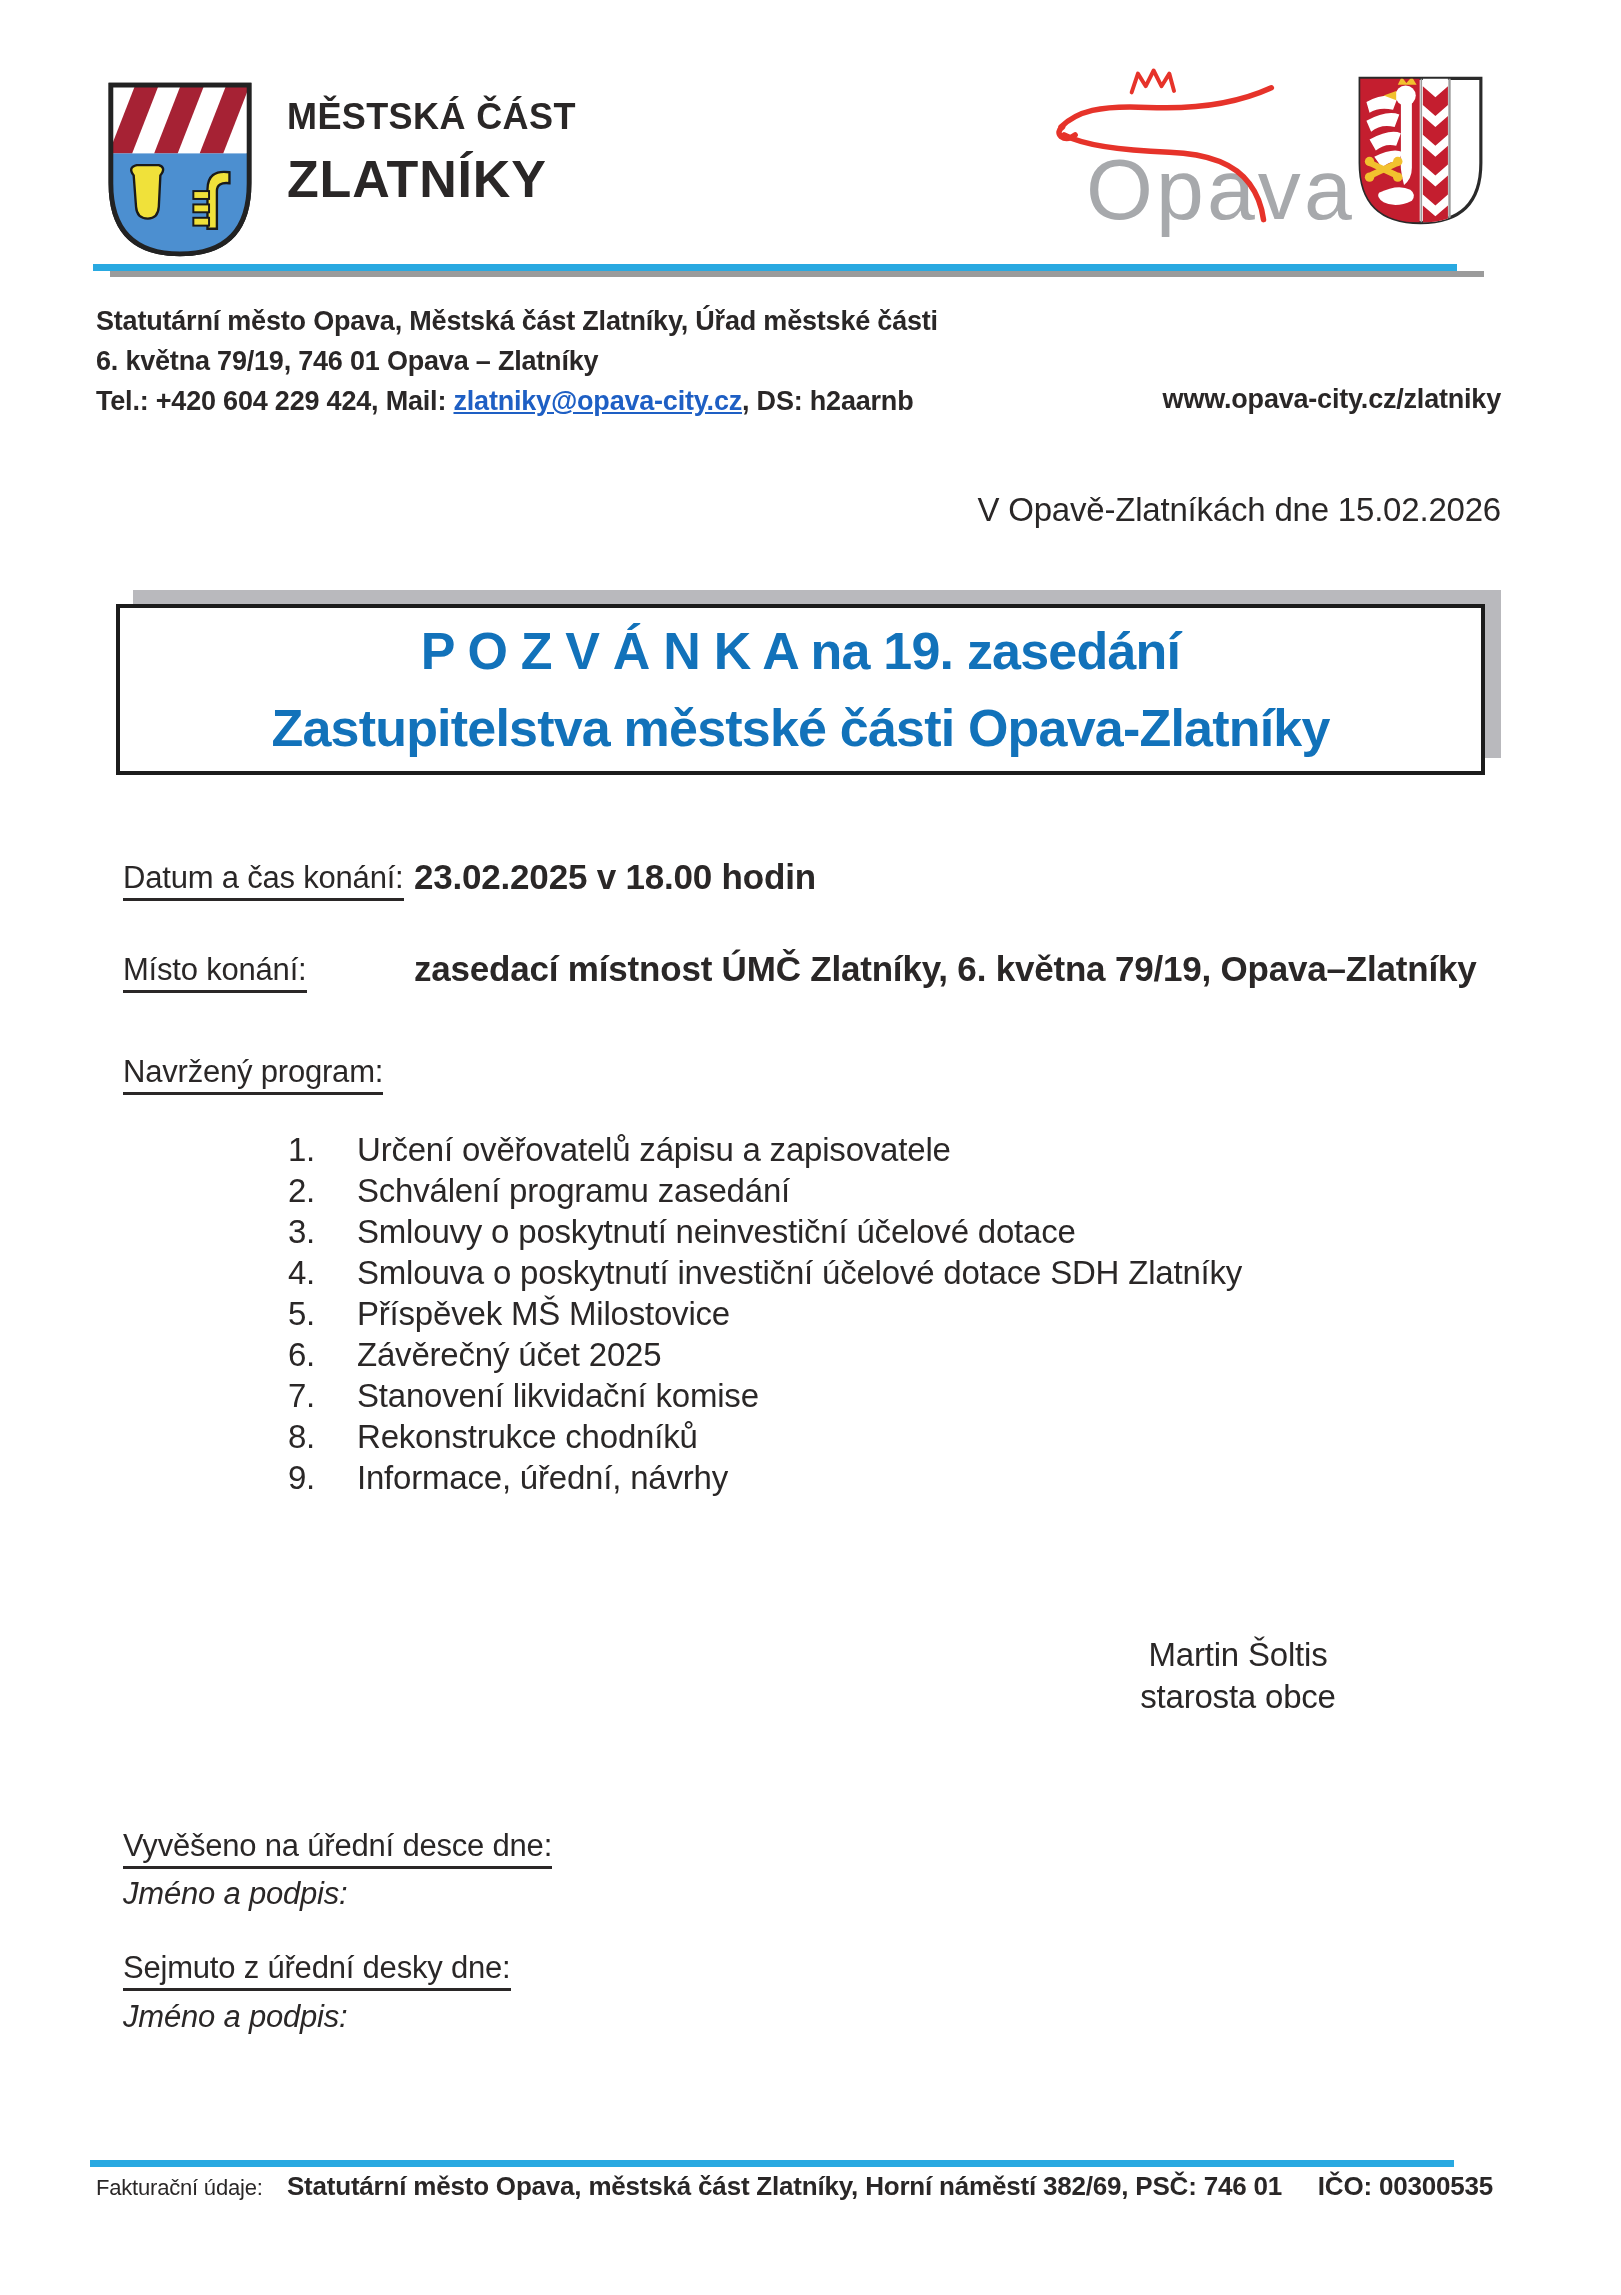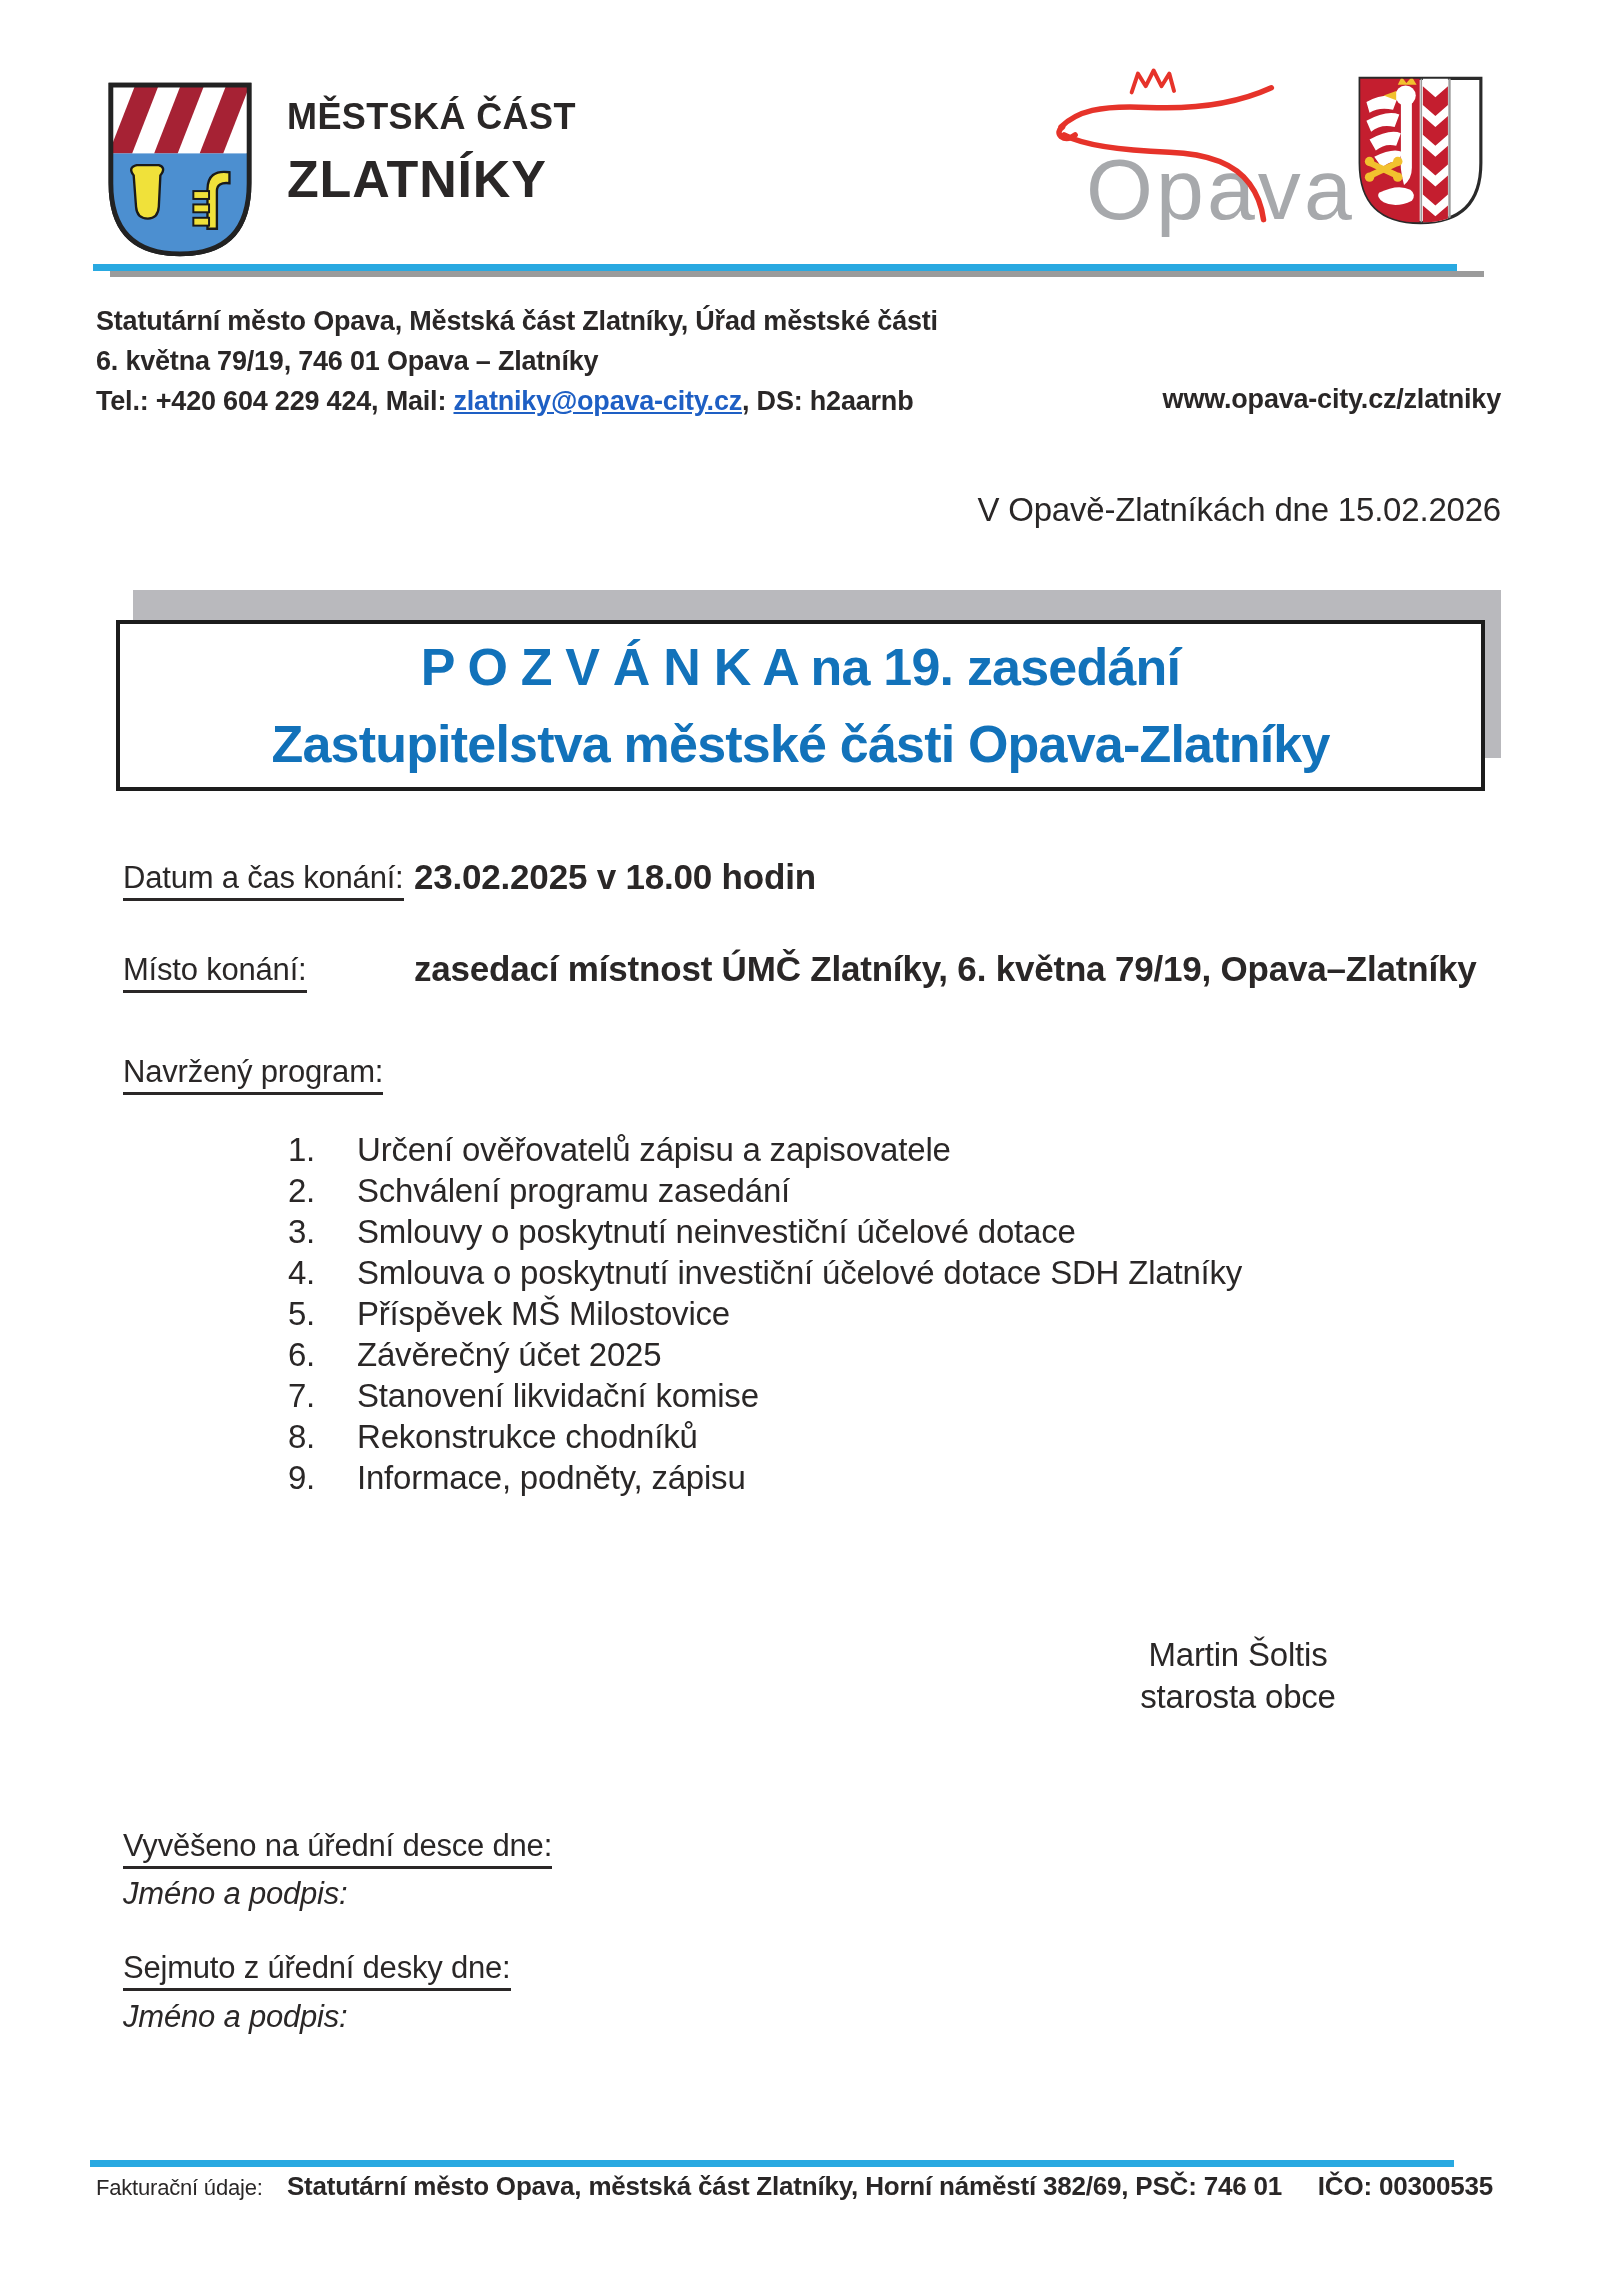--- a/index.html
+++ b/index.html
@@ -32,21 +32,21 @@
   .addr a{color:#1e5fc4;text-decoration:underline;}
   .www{position:absolute;right:121px;top:384px;font-size:27px;font-weight:bold;white-space:nowrap;text-align:center;}
 
   .dateline{position:absolute;right:121px;top:491px;font-size:33px;white-space:nowrap;}
 
   
   .title-shadow{position:absolute;left:133px;top:590px;width:1368px;height:168px;background:#b9b9bd;}
   .title-box{
     position:absolute;left:116px;top:604px;width:1369px;height:171px;
     box-sizing:border-box;border:4.7px solid #1c1c1c;background:#ffffff;
-    display:flex;flex-direction:column;justify-content:center;align-items:center;gap:17.3px;margin-top:16px;
+    display:flex;flex-direction:column;justify-content:center;align-items:center;gap:17.3px;
   }
   .title-line{font-size:52px;font-weight:bold;color:#1272ba;white-space:nowrap;letter-spacing:-0.8px;}
 
   
   .label-underline{
     display:inline-block;font-size:31px;
     padding-bottom:2px;border-bottom:3.9px solid #2a2727;white-space:nowrap;
   }
   .meet-value{position:absolute;left:414px;font-size:35px;font-weight:bold;white-space:nowrap;}
 
@@ -216,21 +216,21 @@
       <div class="prog-row">
         <span class="prog-num">7.</span>
         <span class="prog-text">Stanovení likvidační komise</span>
       </div>
       <div class="prog-row">
         <span class="prog-num">8.</span>
         <span class="prog-text">Rekonstrukce chodníků</span>
       </div>
       <div class="prog-row">
         <span class="prog-num">9.</span>
-        <span class="prog-text">Informace, podněty, zápisu</span>
+        <span class="prog-text">Informace, úřední, návrhy</span>
       </div>
     </div>
 
   <div class="sign">
     <div>Martin Šoltis</div>
     <div>starosta obce</div>
   </div>
 
   <div class="abs" style="left:123px;top:1828px;">
     <span class="label-underline posting-label">Vyvěšeno na úřední desce dne:</span>

